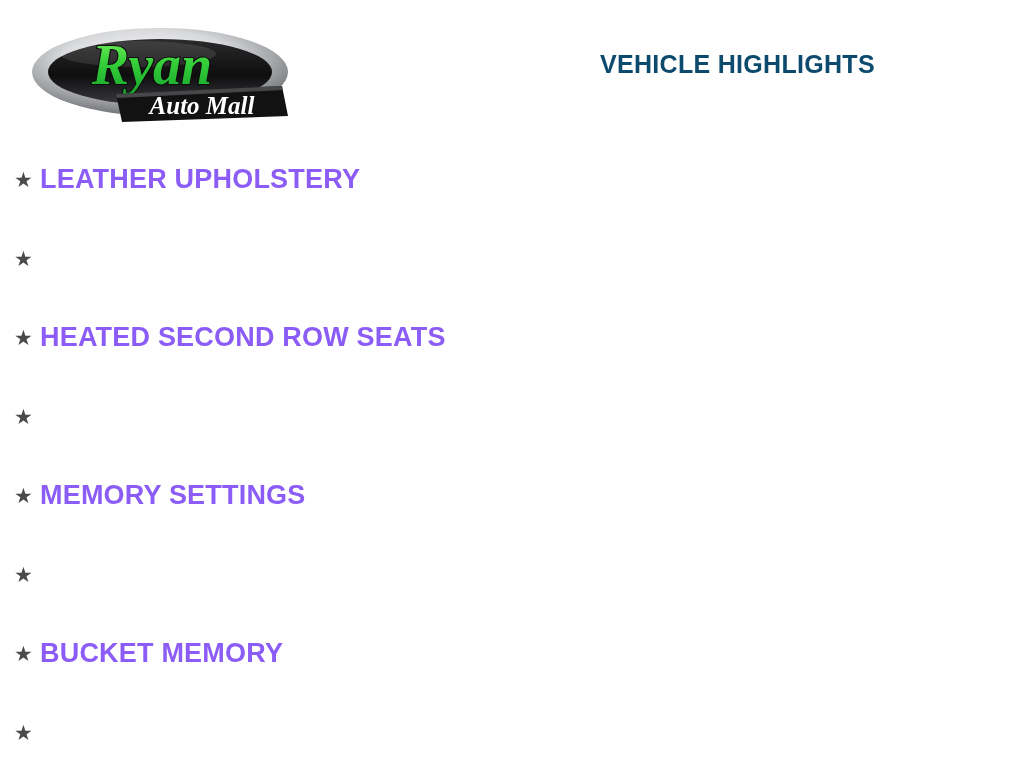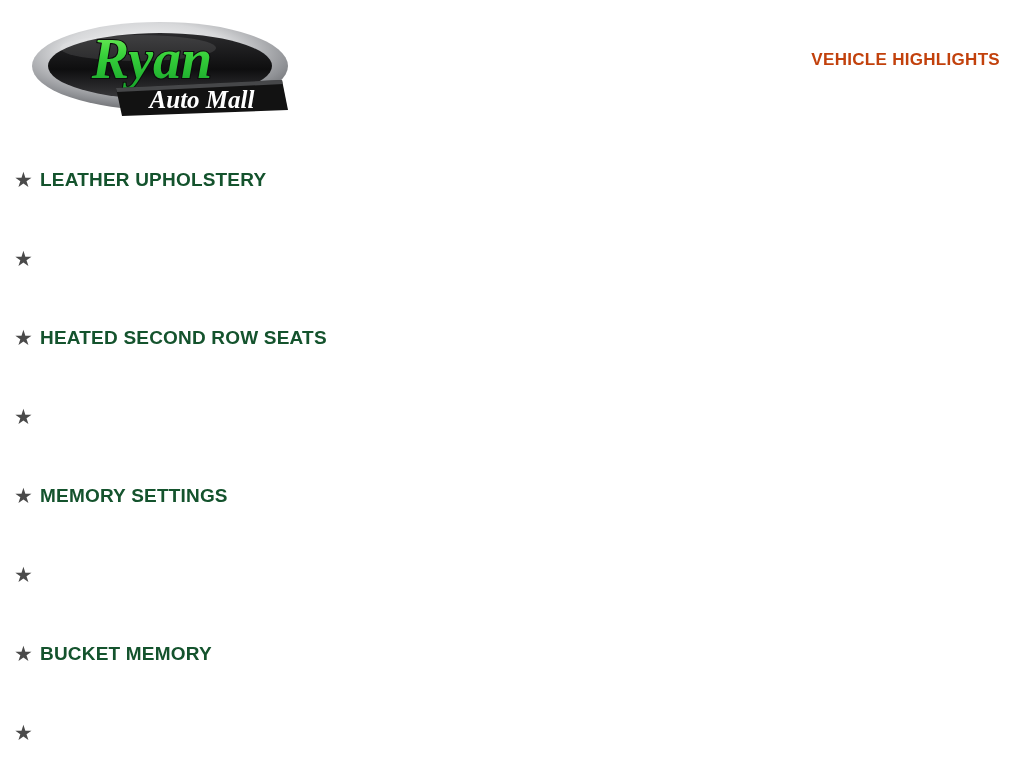--- a/index.html
+++ b/index.html
@@ -20,36 +20,36 @@
   }
 
   
   .header {
     position: relative;
     height: 130px;
   }
   .logo {
     position: absolute;
     left: 20px;
-    top: 14px;
+    top: 20px;
     width: 280px;
     height: 112px;
   }
   .logo svg {
     display: block;
   }
   .header-title {
     position: absolute;
     left: 600px;
     top: 50px;
     width: 400px;
-    text-align: right;
-    font-size: 17px;
+    text-align: left;
+    font-size: 25px;
     font-weight: bold;
-    color: #c2410c;
+    color: #0c4a6e;
     letter-spacing: 0.3px;
   }
 
   
   .highlights {
     position: absolute;
     left: 0;
     top: 140px;
     width: 1024px;
   }
@@ -61,23 +61,23 @@
   }
   .star-icon {
     width: 26px;
     flex: 0 0 26px;
     font-size: 21px;
     line-height: 1;
     color: #4a4a4a;
     text-align: left;
   }
   .highlight-label {
-    font-size: 19px;
+    font-size: 27px;
     font-weight: bold;
-    color: #14532d;
+    color: #8b5cf6;
     letter-spacing: 0.2px;
     white-space: nowrap;
   }
 </style>
 </head>
 <body>
 
 <div class="page">
 
   <div class="header">

